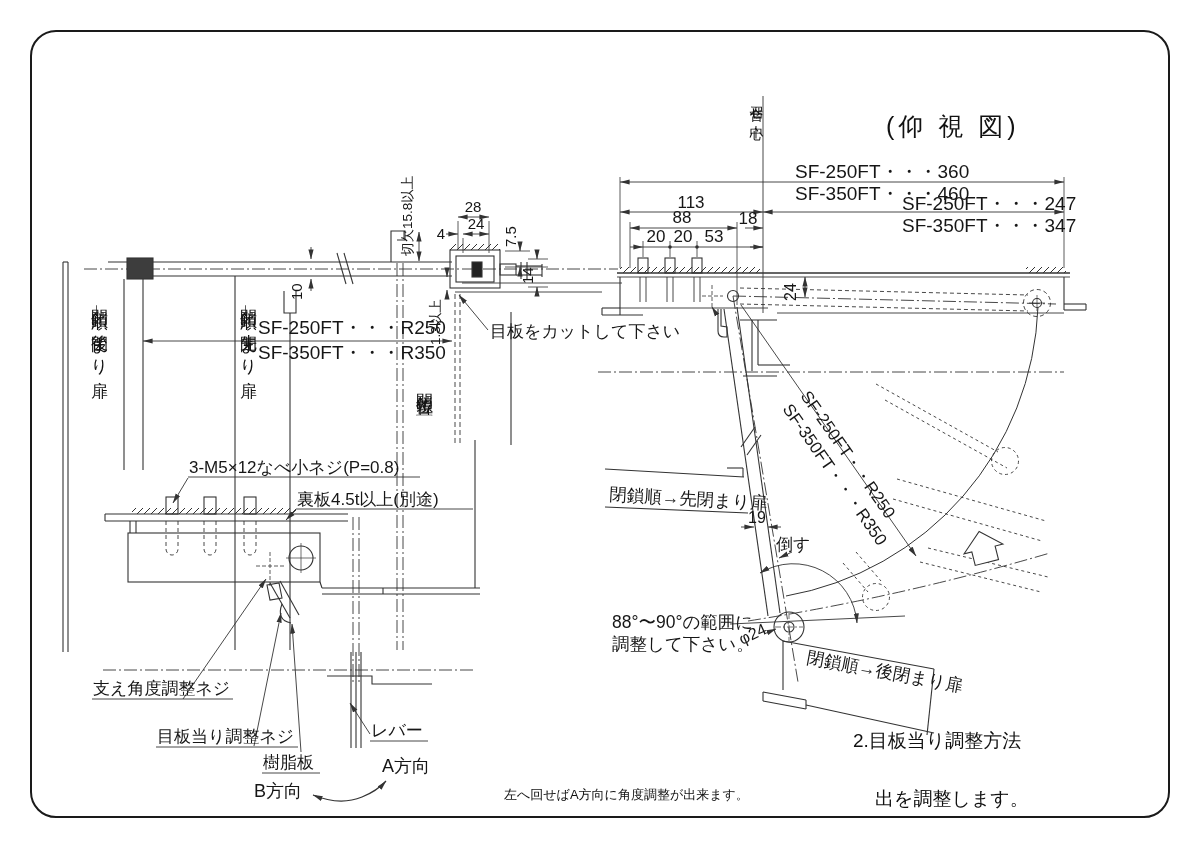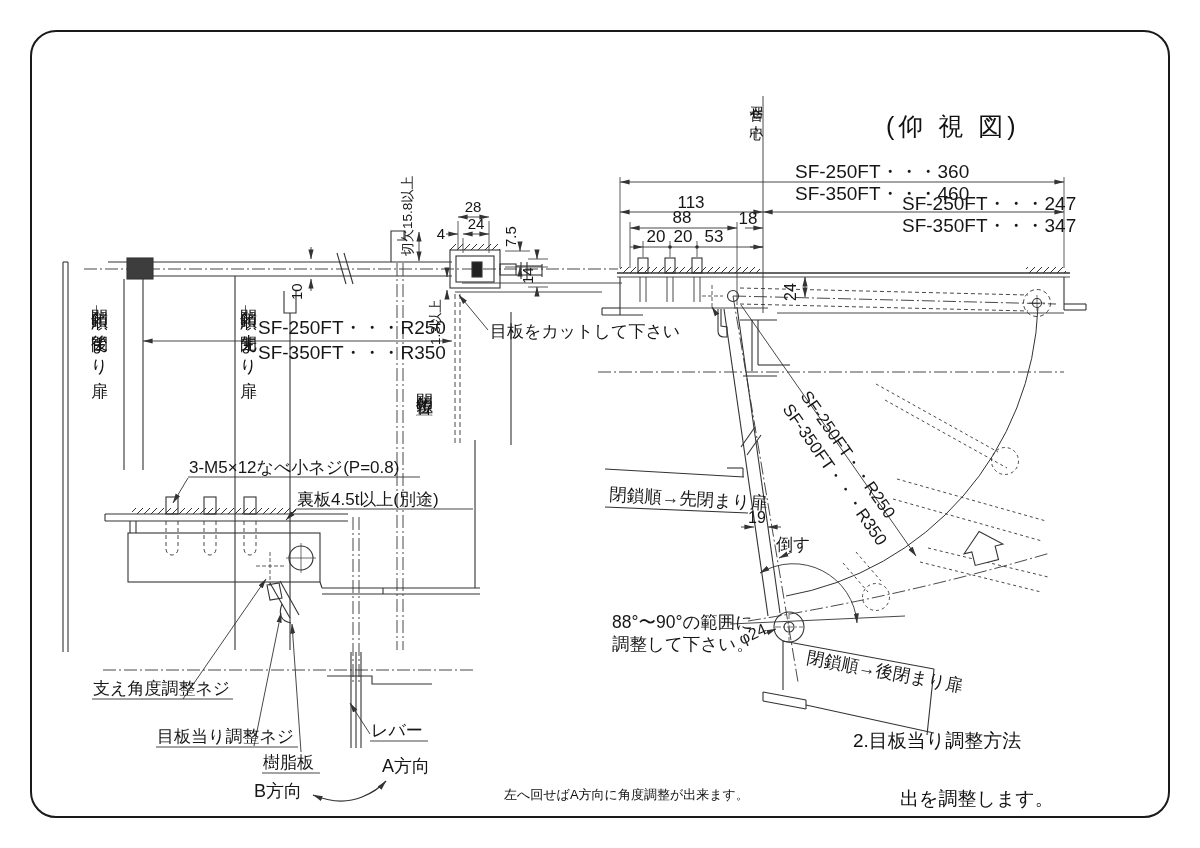--- a/index.html
+++ b/index.html
@@ -335,14 +335,14 @@
 
   <div class="vtext" style="left:88px;top:296px;">閉鎖順→後閉まり扉</div>
   <div class="vtext" style="left:237px;top:296px;">閉鎖順→先閉まり扉</div>
   <div class="vtext" style="left:413px;top:380px;">閉鎖位置</div>
   <div class="vtext" style="left:747px;top:96px;font-size:13.5px;letter-spacing:1px;">召合せ中心</div>
 
   <div class="htext" style="left:886px;top:110px;font-size:25px;letter-spacing:4px;">(仰 視 図)</div>
 
   <div class="htext" style="left:474px;top:786px;font-size:13px;margin-left:30px;">左へ回せばA方向に角度調整が出来ます。</div>
   <div class="htext" style="left:853px;top:728px;font-size:19px;">2.目板当り調整方法</div>
-  <div class="htext" style="left:900px;top:786px;font-size:19px;">出を調整します。</div>
+  <div class="htext" style="left:875px;top:786px;font-size:19px;">出を調整します。</div>
 </div>
 
 </body></html>

